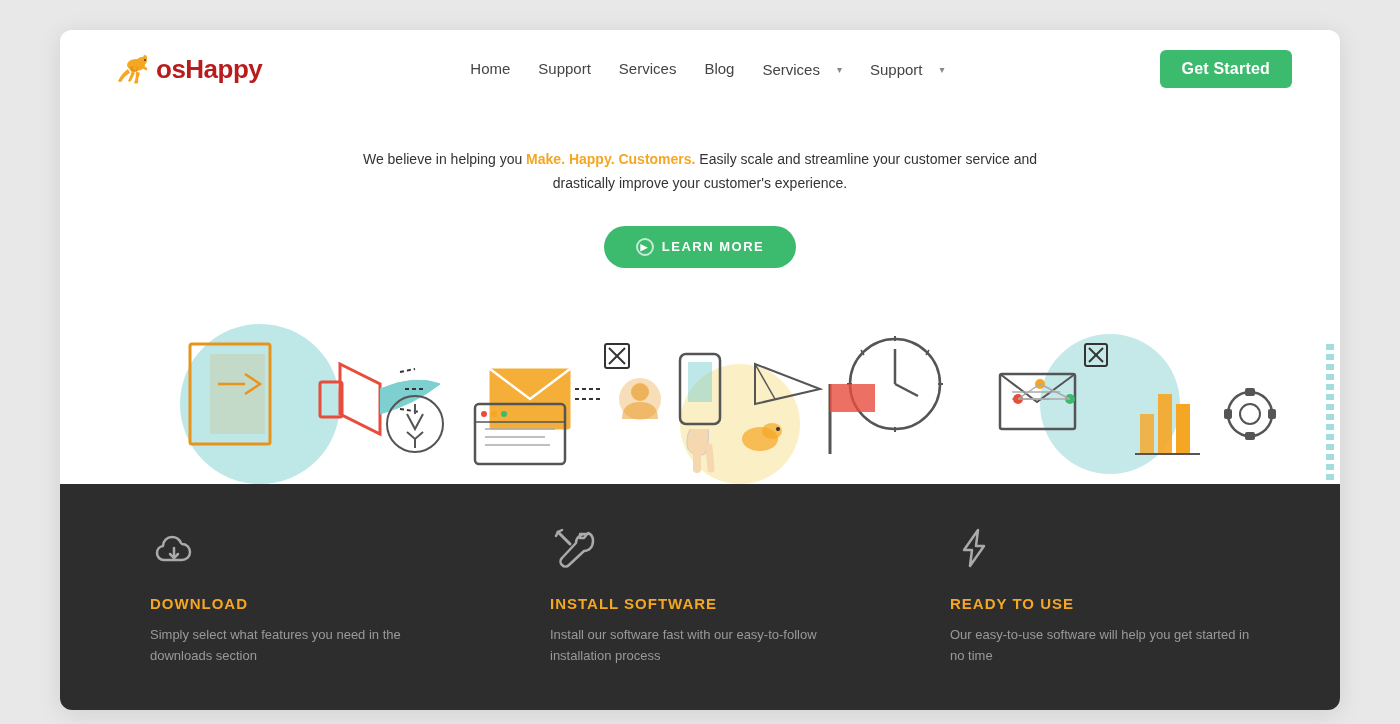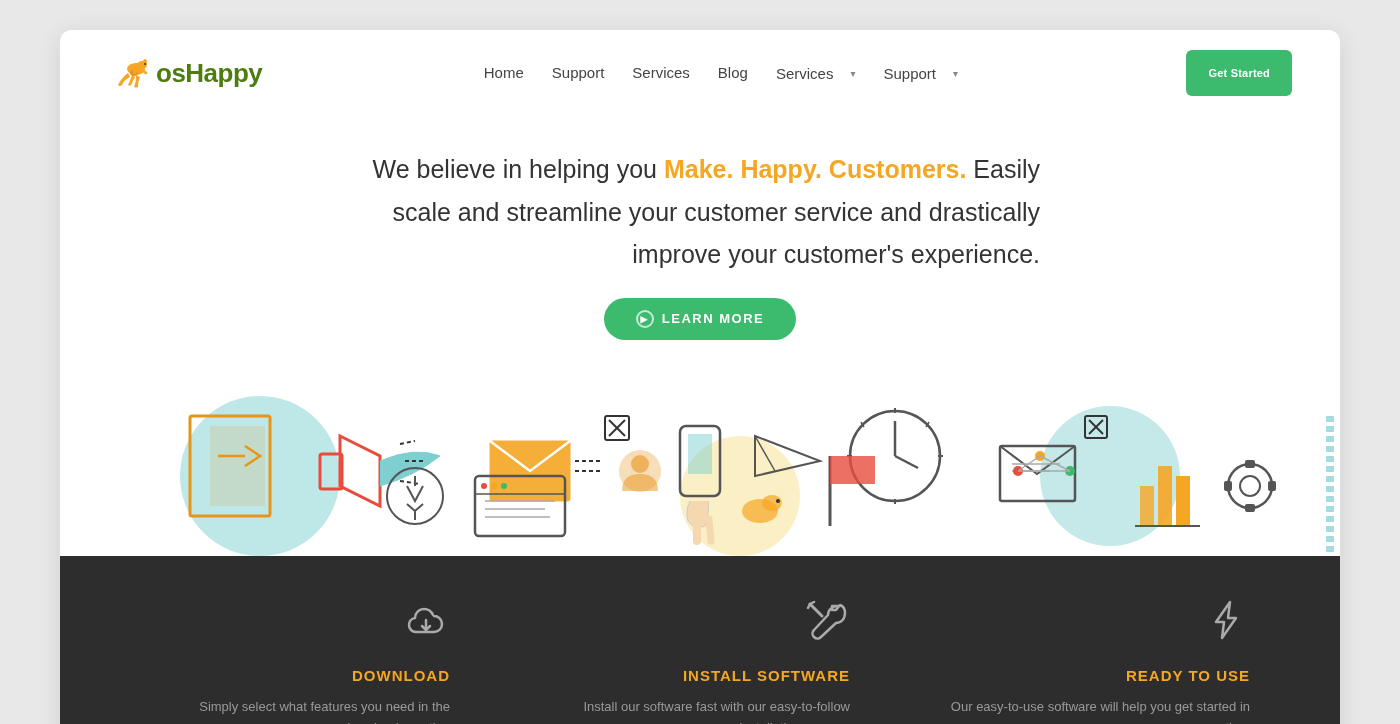--- a/index.html
+++ b/index.html
@@ -38,21 +38,21 @@
       width: 44px;
       height: 36px;
     }
     .logo-text {
       font-size: 26px;
       font-weight: 700;
       color: #333;
       letter-spacing: -0.5px;
     }
     .logo-text span {
-      color: #4d7c0f;
+      color: #b91c1c;
     }
     .nav-links {
       display: flex;
       align-items: center;
       gap: 28px;
       list-style: none;
     }
     .nav-links a {
       text-decoration: none;
       color: #444;
@@ -70,40 +70,39 @@
     }
     .nav-dropdown .arrow {
       font-size: 10px;
       color: #888;
     }
     .btn-get-started {
       background: #3cba6e;
       color: #fff;
       border: none;
       border-radius: 6px;
-      padding: 17px 22px;
-      font-size: 11px;
+      padding: 10px 22px;
+      font-size: 16px;
       font-weight: 600;
       cursor: pointer;
       letter-spacing: 0.2px;
       margin-left: 7px;
     }
 
     
     .hero {
       text-align: center;
       padding: 32px 40px 0;
     }
     .hero-text {
-      font-size: 25px;
+      font-size: 14px;
       color: #333;
       line-height: 1.7;
       max-width: 680px;
-      margin: 0 auto;
-      text-align: right;
+      margin: 8px auto;
     }
     .hero-text .highlight {
       color: #f5a623;
       font-weight: 600;
     }
     .btn-learn-more {
       display: inline-flex;
       align-items: center;
       gap: 8px;
       margin-top: 22px;
@@ -146,21 +145,21 @@
     .dark-section {
       background: #2d2d2d;
       display: flex;
       justify-content: space-around;
       align-items: flex-start;
       padding: 40px 60px 44px;
       gap: 40px;
     }
     .feature-block {
       flex: 1;
-      text-align: right;
+      text-align: left;
       max-width: 300px;
     }
     .feature-icon {
       font-size: 36px;
       margin-bottom: 14px;
       display: block;
       color: #ccc;
     }
     .feature-title {
       color: #f5a623;

